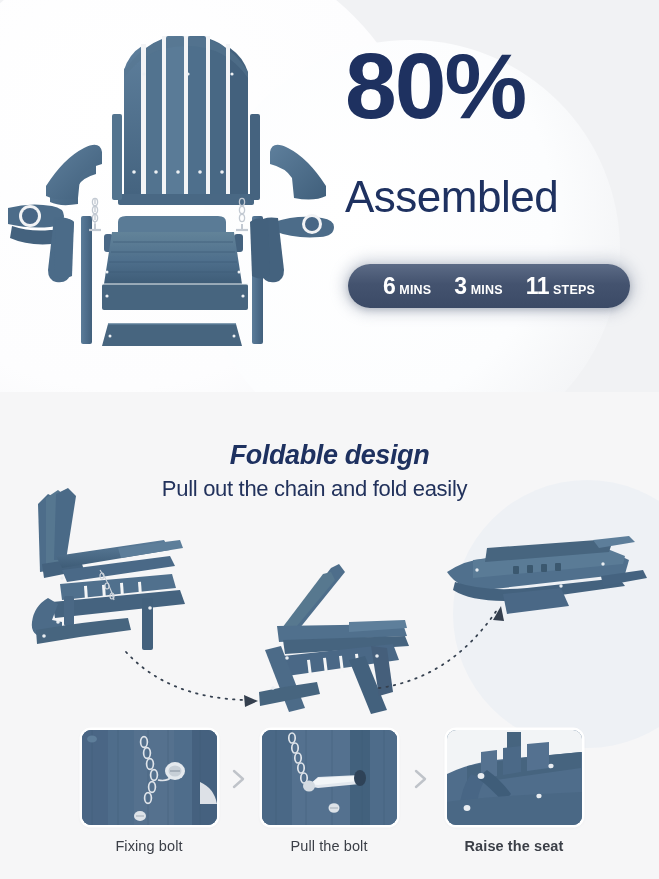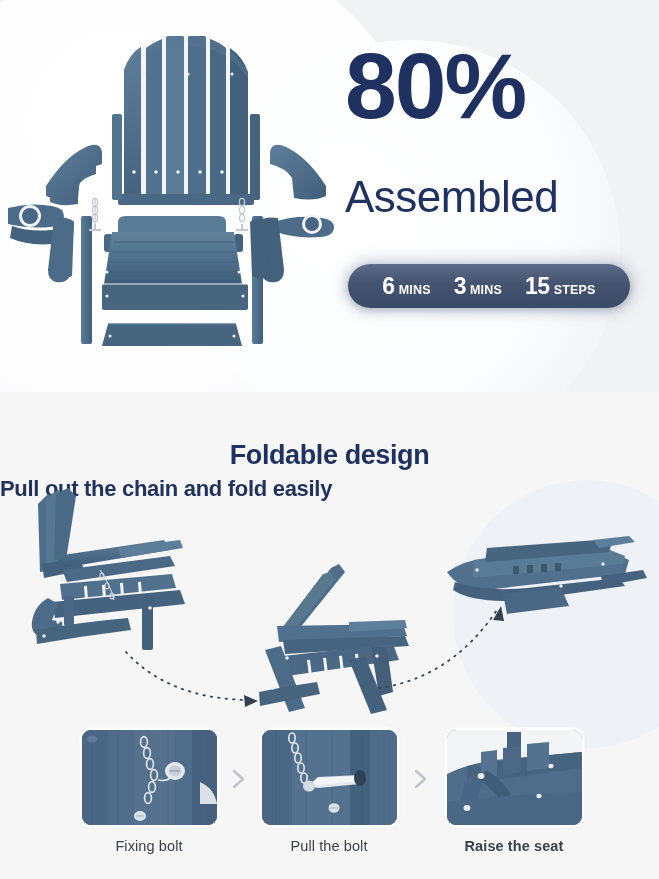--- a/index.html
+++ b/index.html
@@ -106,27 +106,29 @@
   }
   .fold-title {
     position: absolute;
     left: 0; top: 48px;
     width: 659px;
     text-align: center;
     font-size: 27px;
     font-weight: 800;
     letter-spacing: -0.4px;
     color: #1e3160;
+    font-style: italic;
   }
   .fold-sub {
     position: absolute;
     left: 0; top: 84px;
     width: 629px;
+    text-align: center;
     font-size: 22px;
-    font-weight: 700;
+    font-weight: 400;
     letter-spacing: -0.3px;
     color: #22325c;
   }
 
   .stage { position: absolute; }
   .stage-1 { left: 22px;  top: 86px;  width: 210px; height: 180px; }
   .stage-2 { left: 253px; top: 172px; width: 175px; height: 150px; }
   .stage-3 { left: 443px; top: 132px; width: 205px; height: 110px; }
 
   .arrow { position: absolute; }
@@ -329,21 +331,21 @@
         <span class="pill-num">6</span>
         <span class="pill-unit">MINS</span>
       </span>
       <span class="pill-sp"></span>
       <span class="pill-group">
         <span class="pill-num">3</span>
         <span class="pill-unit">MINS</span>
       </span>
       <span class="pill-sp"></span>
       <span class="pill-group">
-        <span class="pill-num">15</span>
+        <span class="pill-num">11</span>
         <span class="pill-unit">STEPS</span>
       </span>
     </div>
   </section>
 
   <section class="fold">
     <div class="fold-circle"></div>
 
     <div class="fold-title">Foldable design</div>
     <div class="fold-sub">Pull out the chain and fold easily</div>

